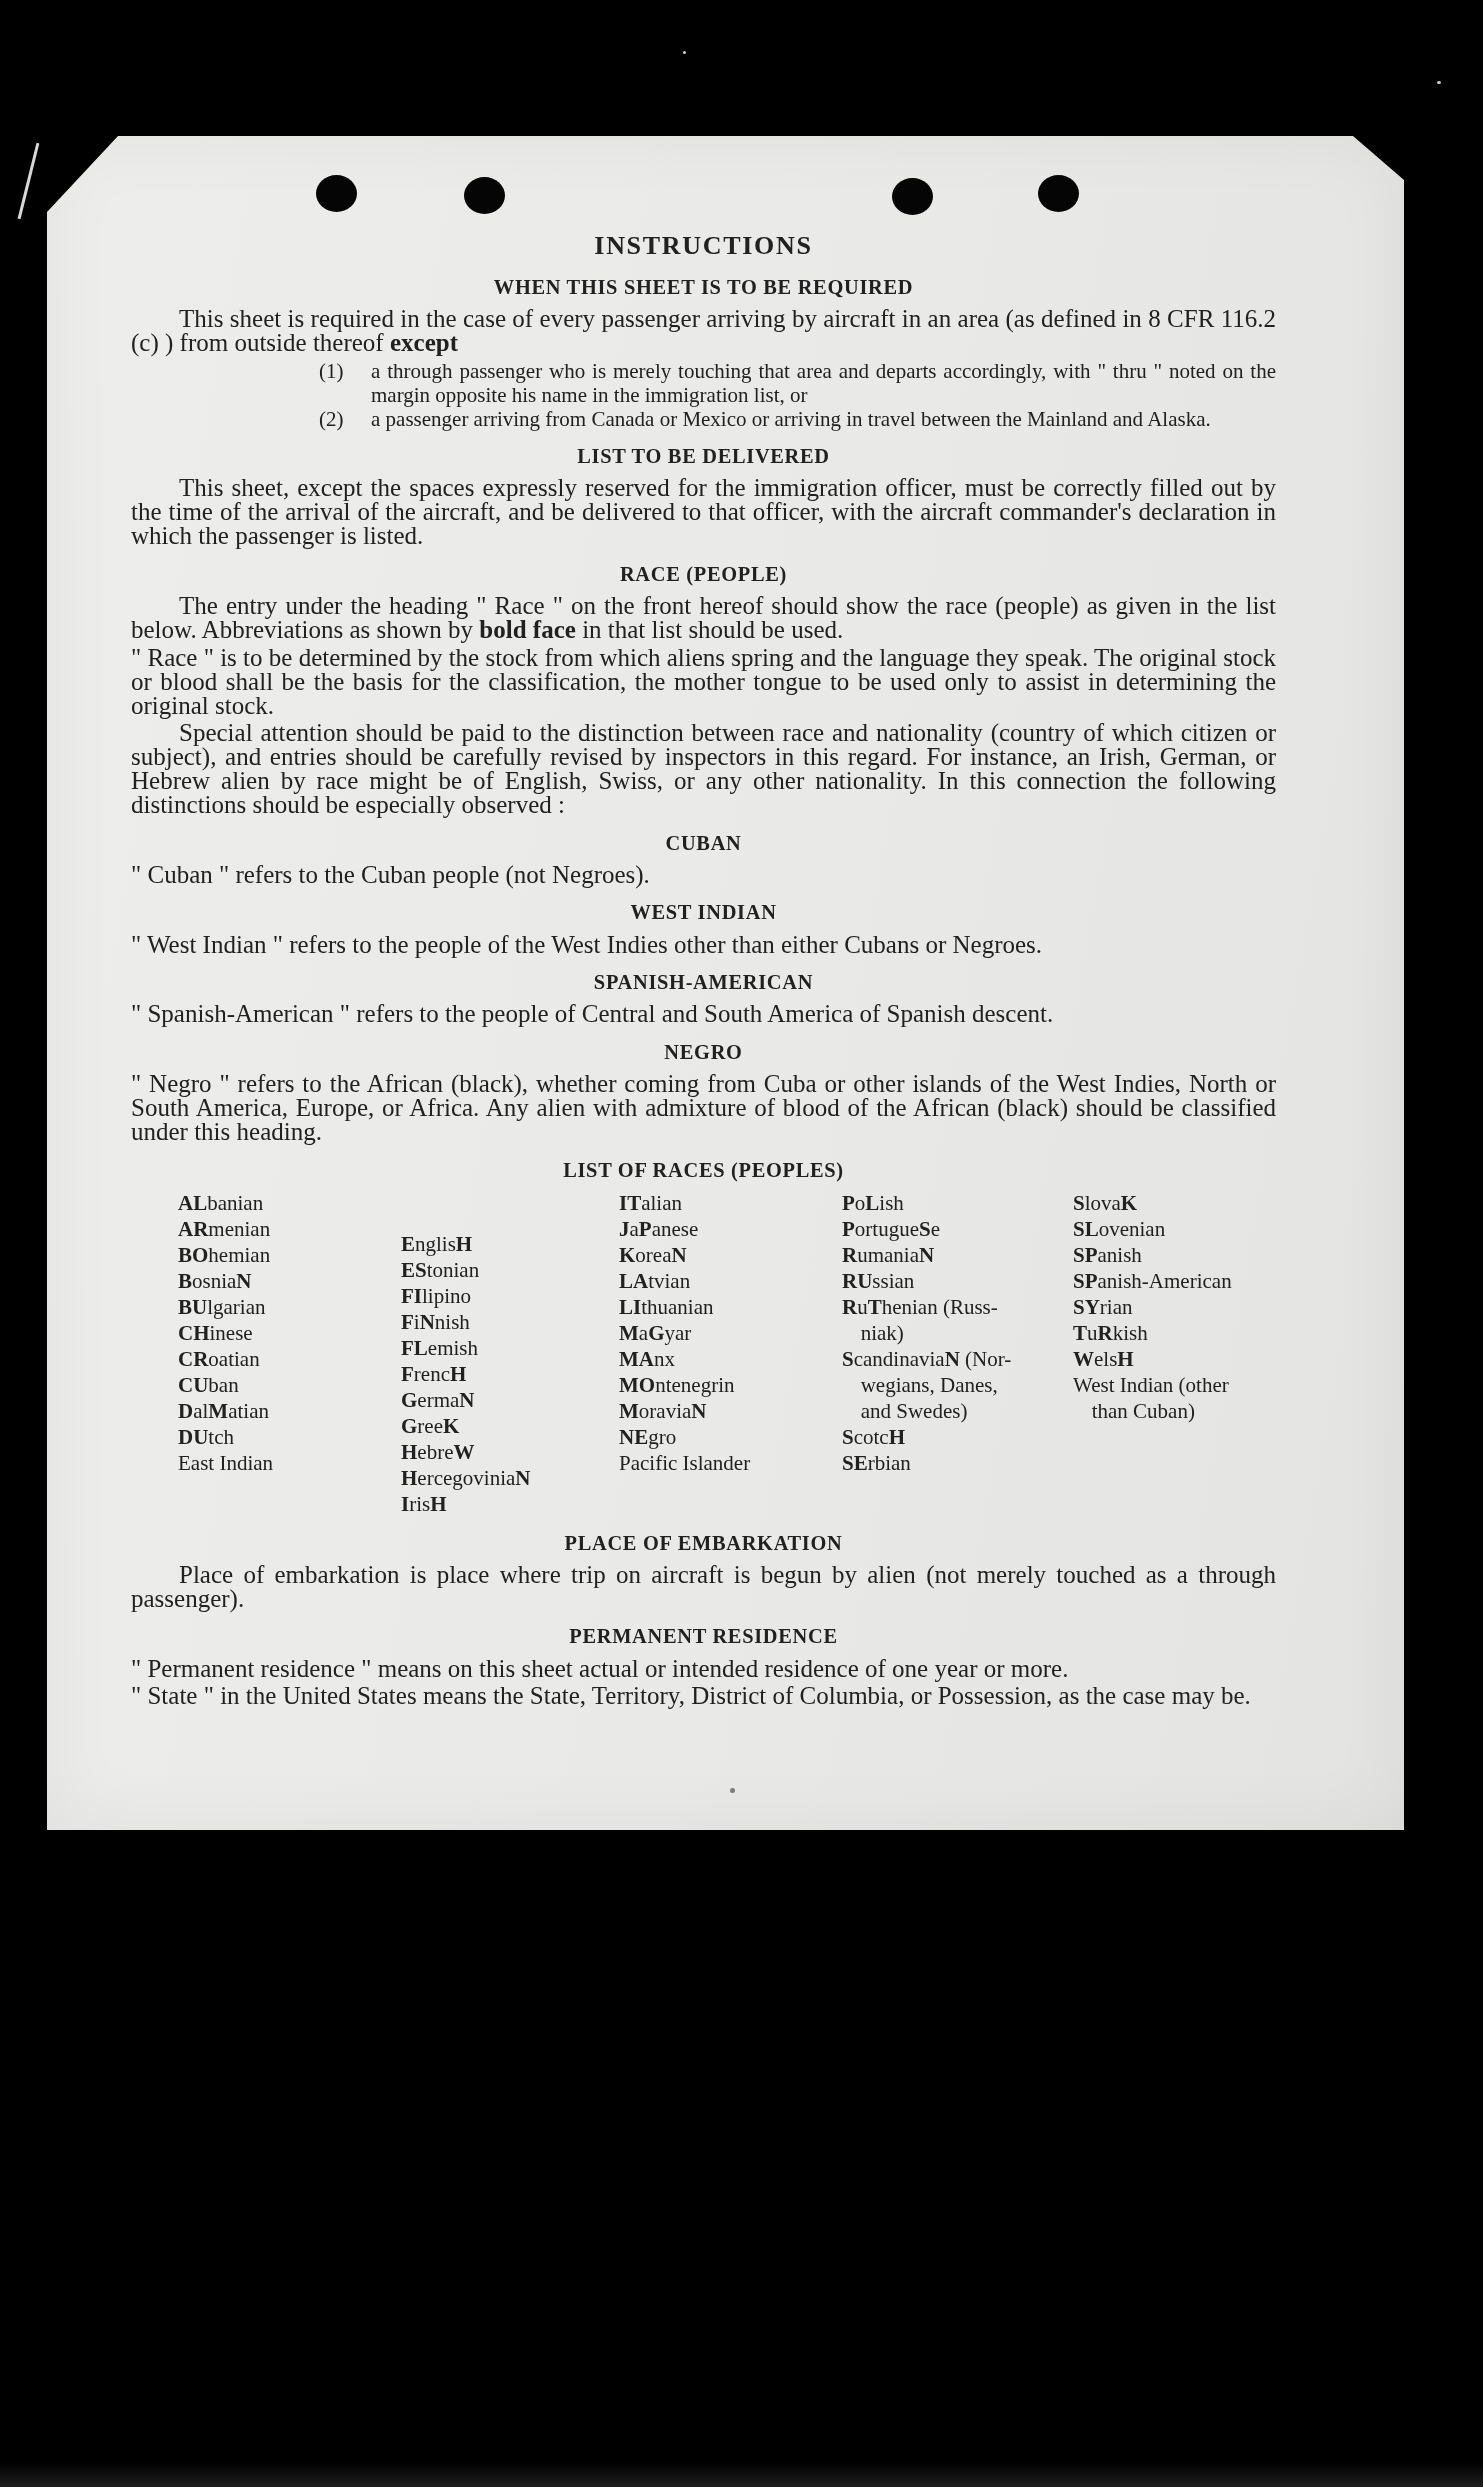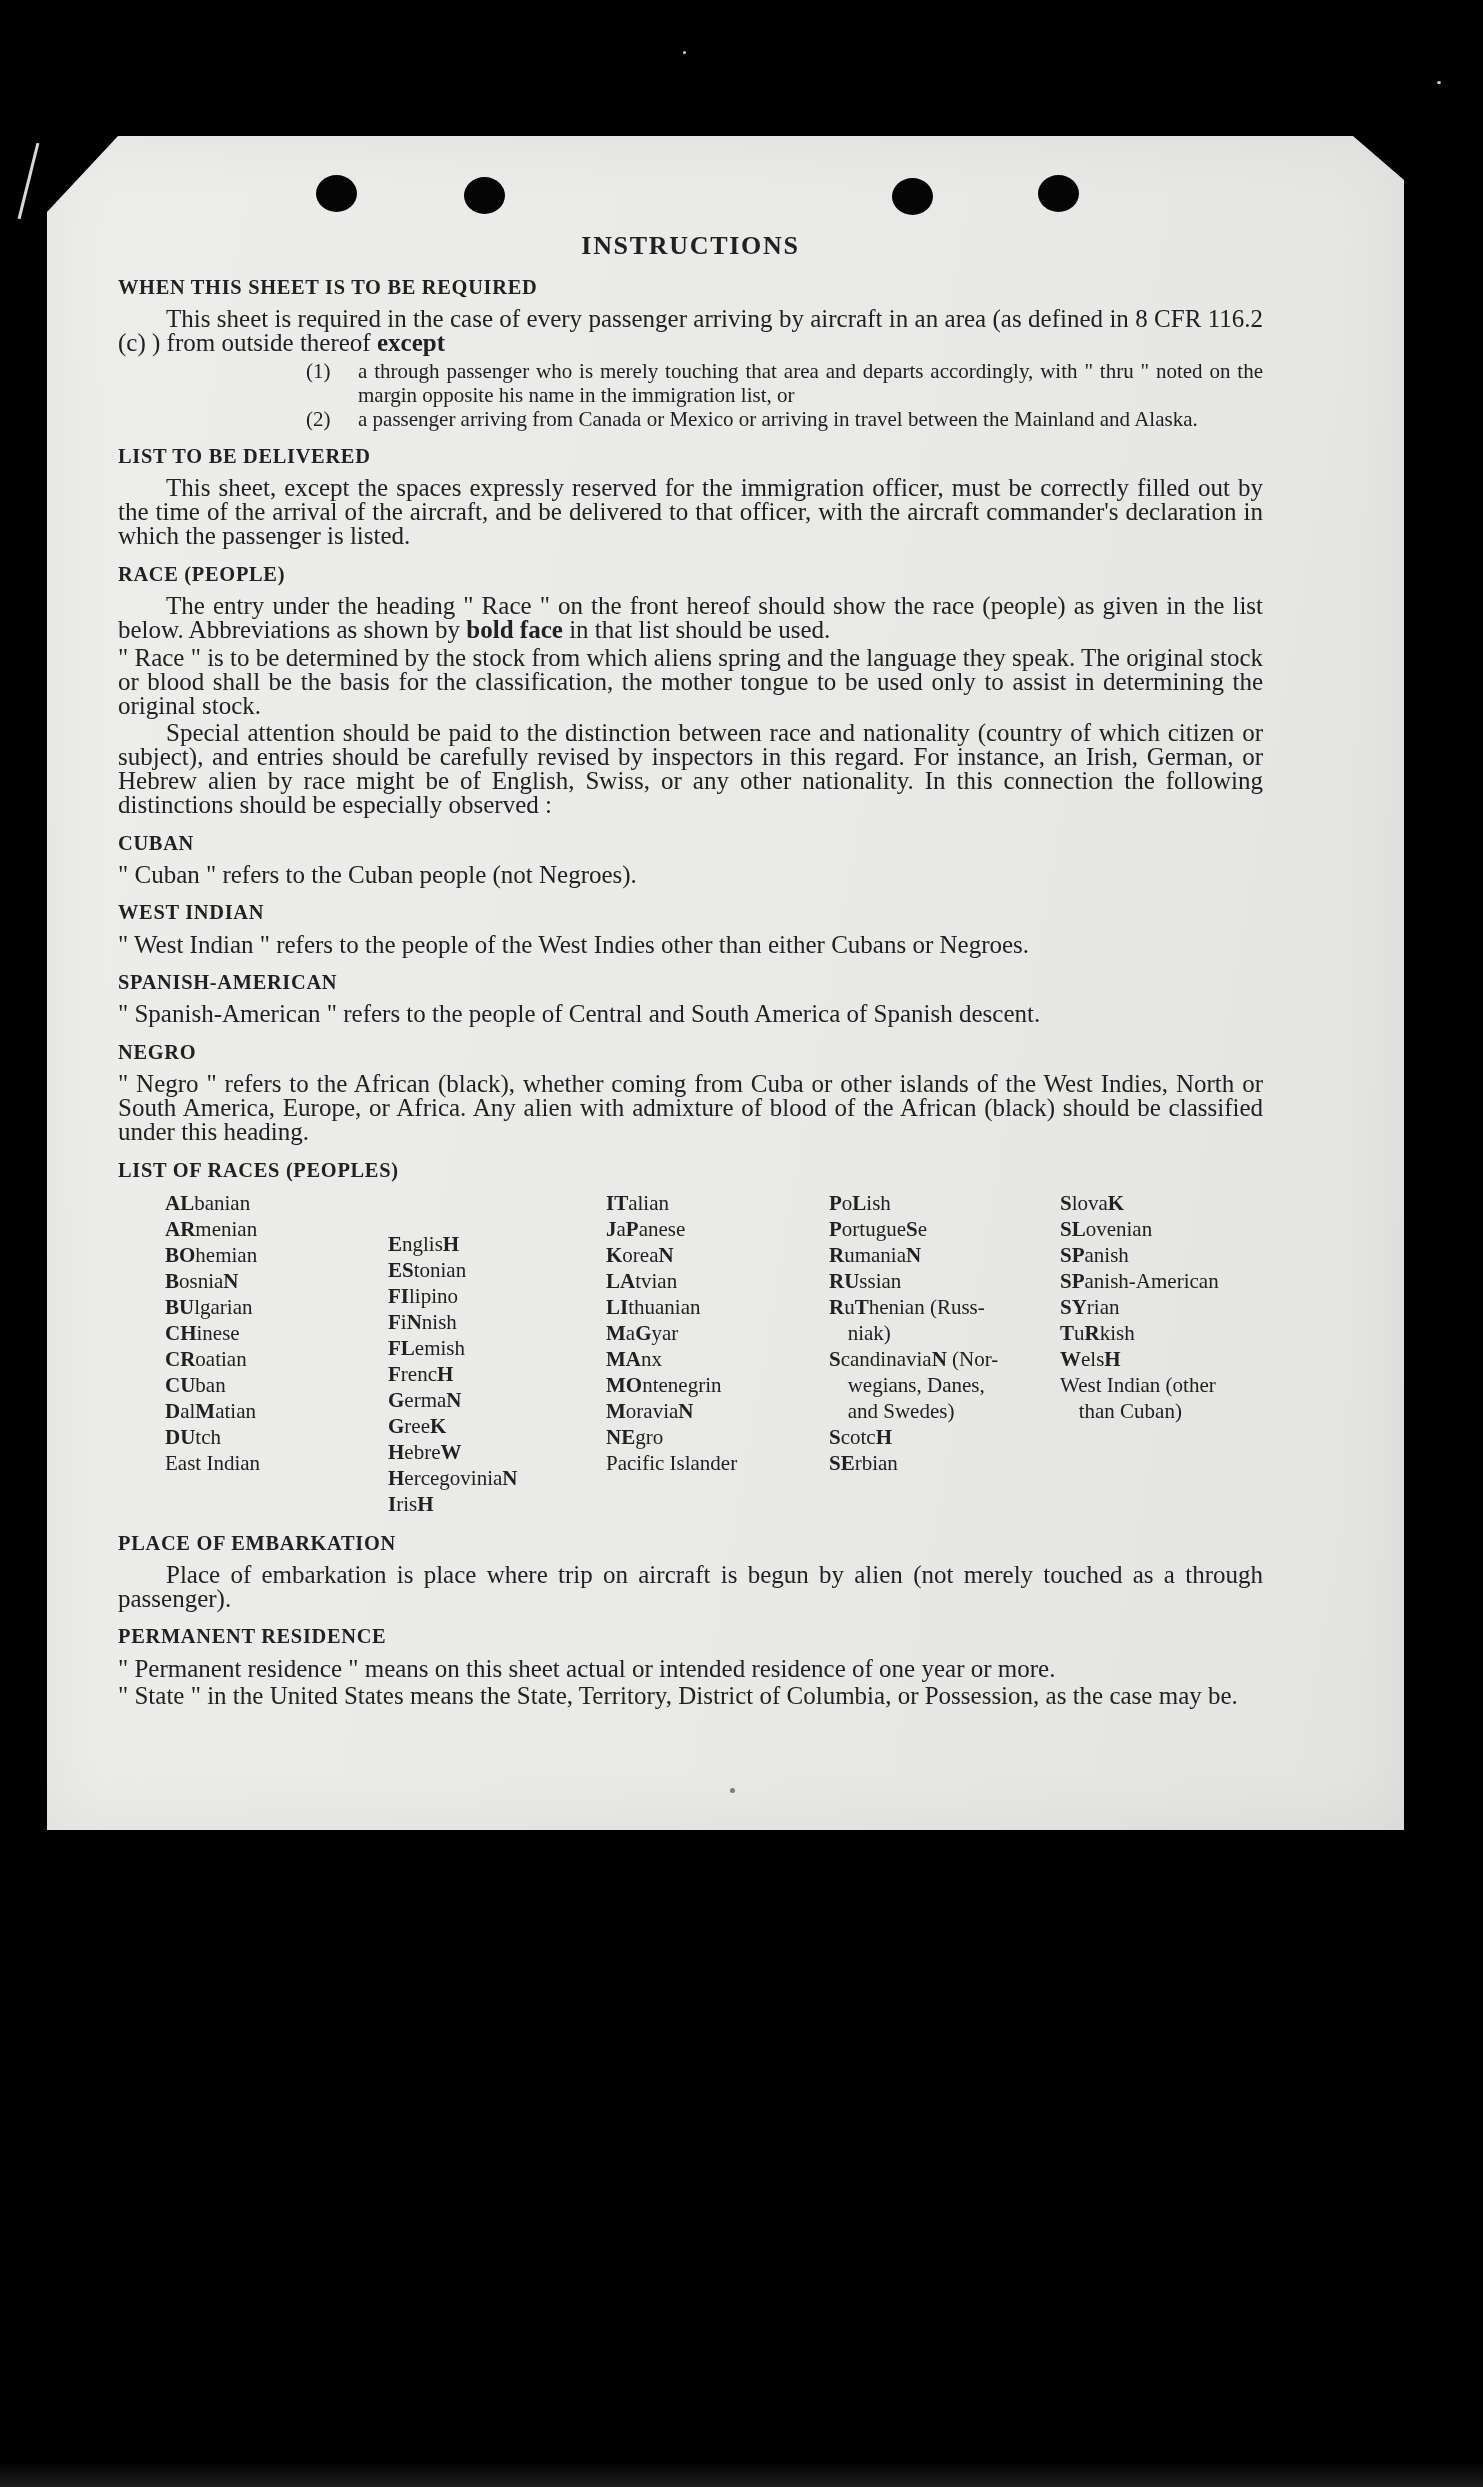--- a/index.html
+++ b/index.html
@@ -8,24 +8,24 @@
   .stage{position:absolute;inset:0;background:#000;}
   .page{position:absolute;left:47px;top:136px;width:1357px;height:1694px;
         background:linear-gradient(100deg,#ededeb 0%,#e9e9e7 55%,#e3e3e1 100%);
         clip-path:polygon(0 76px,71px 0,1306px 0,1357px 44px,1357px 1694px,0 1694px);
         box-shadow:inset 0 0 76px rgba(0,0,0,0.05);}
   .hole{position:absolute;background:#050505;border-radius:50%;width:41px;height:37px;}
   .hole1{left:269px;top:39px;}
   .hole2{left:417px;top:41px;}
   .hole3{left:845px;top:42px;}
   .hole4{left:991px;top:39px;}
-  .content{position:absolute;left:71px;top:95px;width:1145px;color:#212121;}
+  .content{position:absolute;left:84px;top:95px;width:1145px;color:#212121;}
   .title{text-align:center;font-weight:bold;font-size:26px;letter-spacing:1.7px;
          line-height:30.5px;margin-bottom:3.4px;}
-  .h{font-weight:bold;font-size:20.4px;letter-spacing:0.7px;
+  .h{text-align:center;font-weight:bold;font-size:20.4px;letter-spacing:0.7px;
      line-height:25.4px;margin:13.6px 0 6.8px 0;}
   .p{font-size:25px;line-height:24px;text-align:justify;margin:0 0 3.4px 0;}
   .indent{text-indent:48px;}
   .items{margin:1.7px 0 3.4px 0;}
   .num-item{display:flex;margin-left:188px;font-size:21px;line-height:24px;}
   .num{width:52px;flex:none;}
   .num-text{flex:1;text-align:justify;}
   .races{display:flex;margin-left:47px;margin-top:1.7px;font-size:21px;justify-content:space-between;}
   .race-col{flex:none;}
   .race-col.c1{width:223px;}

